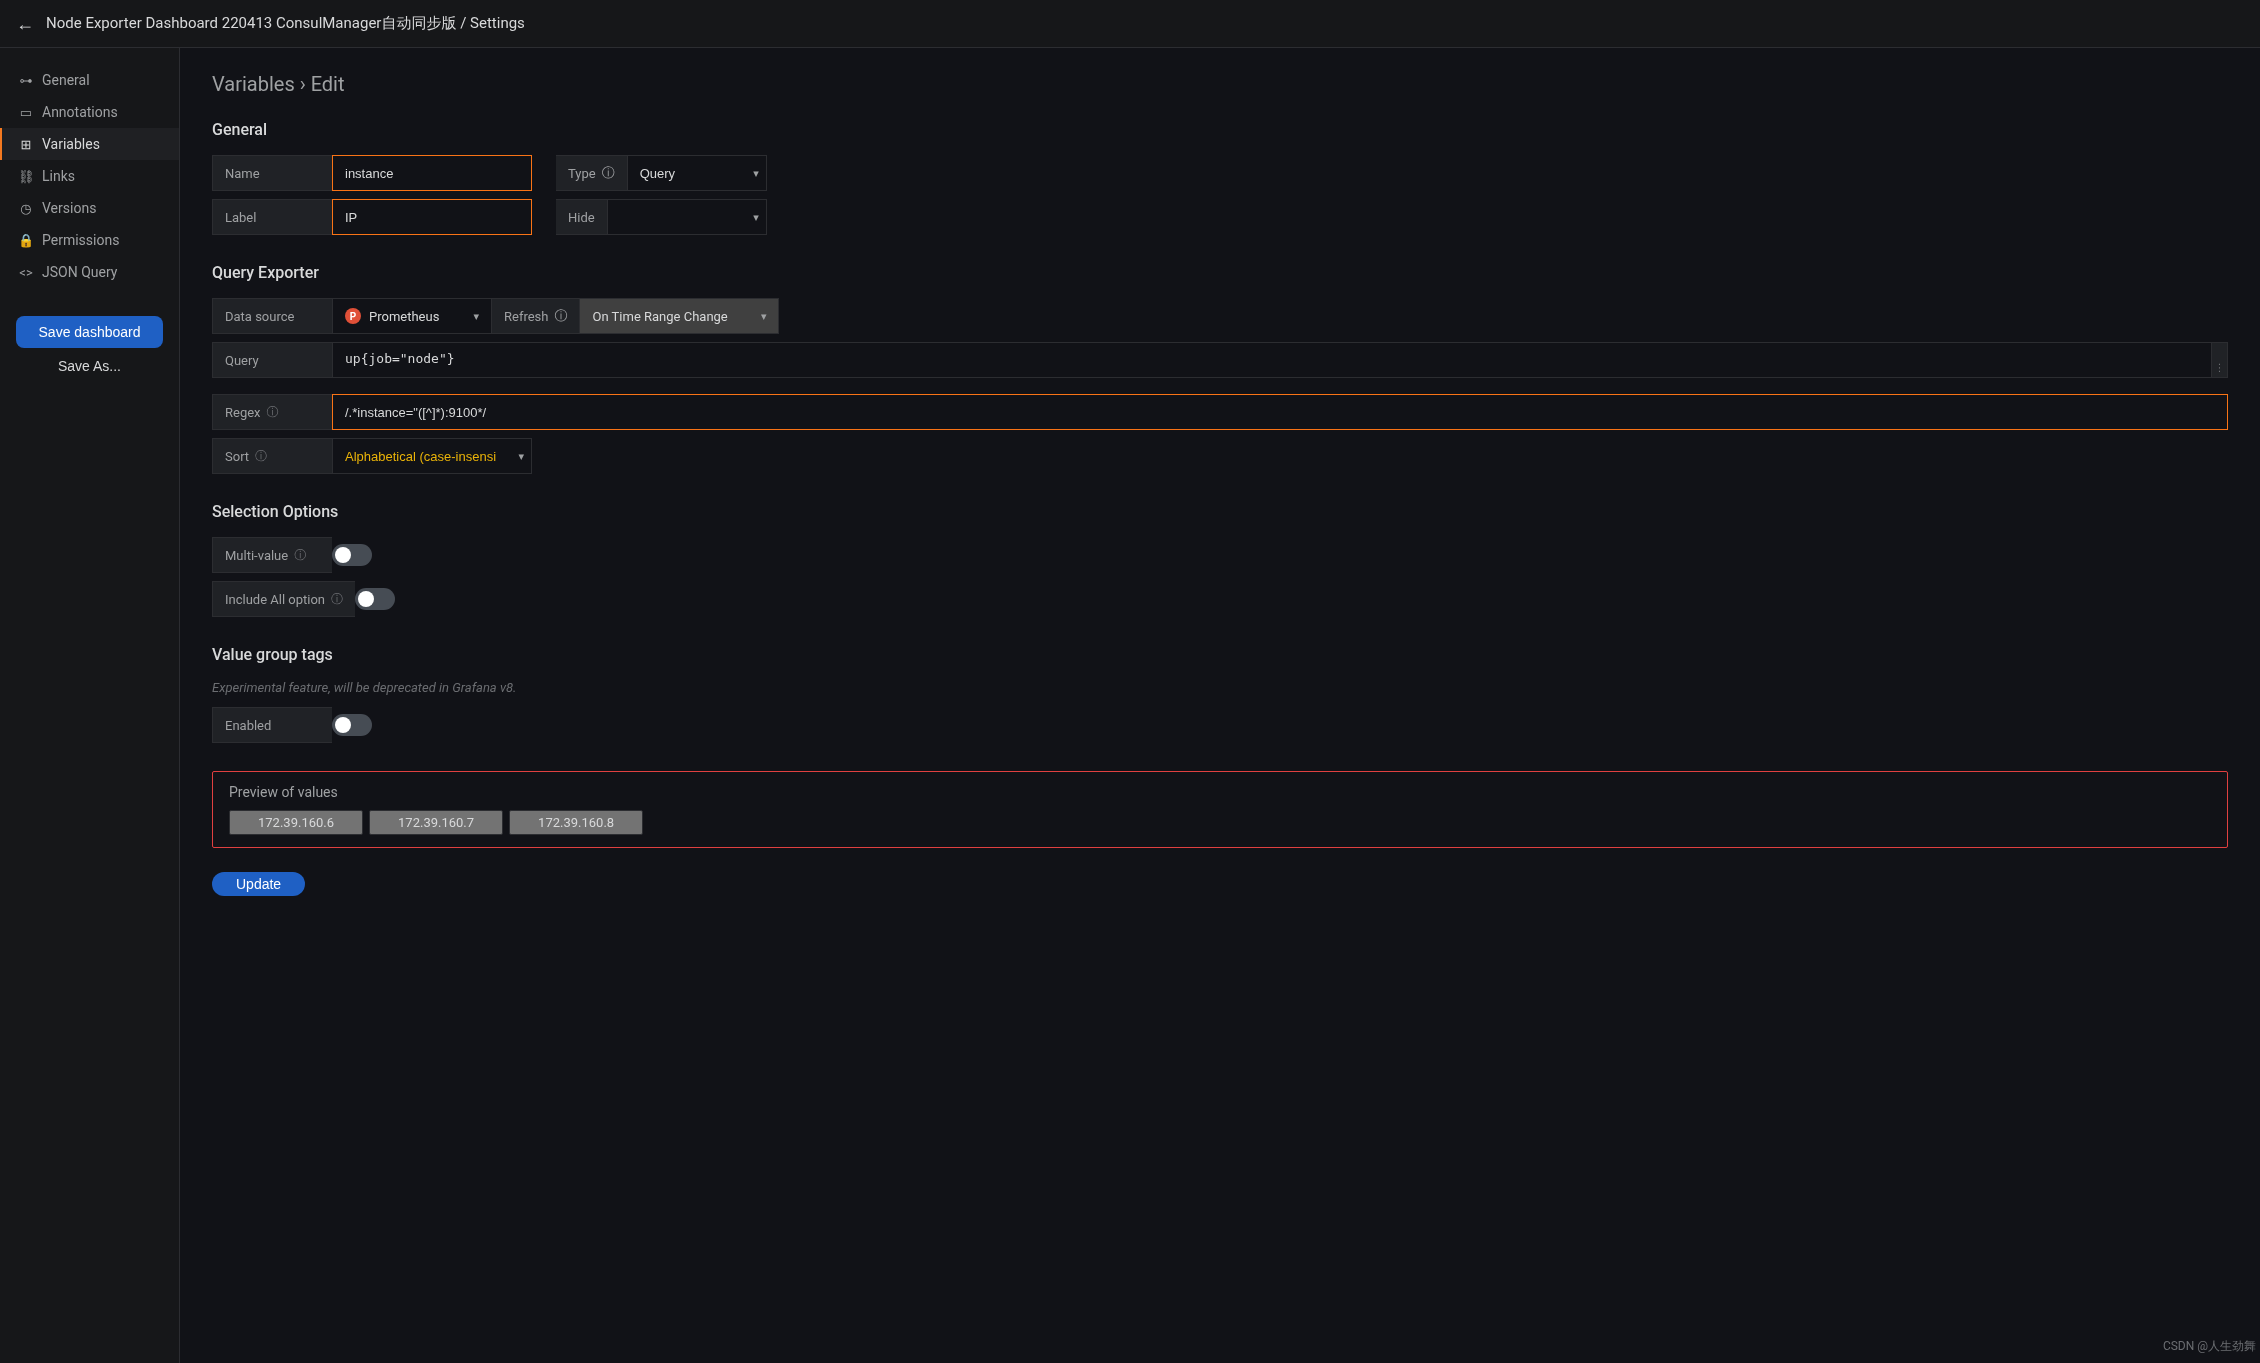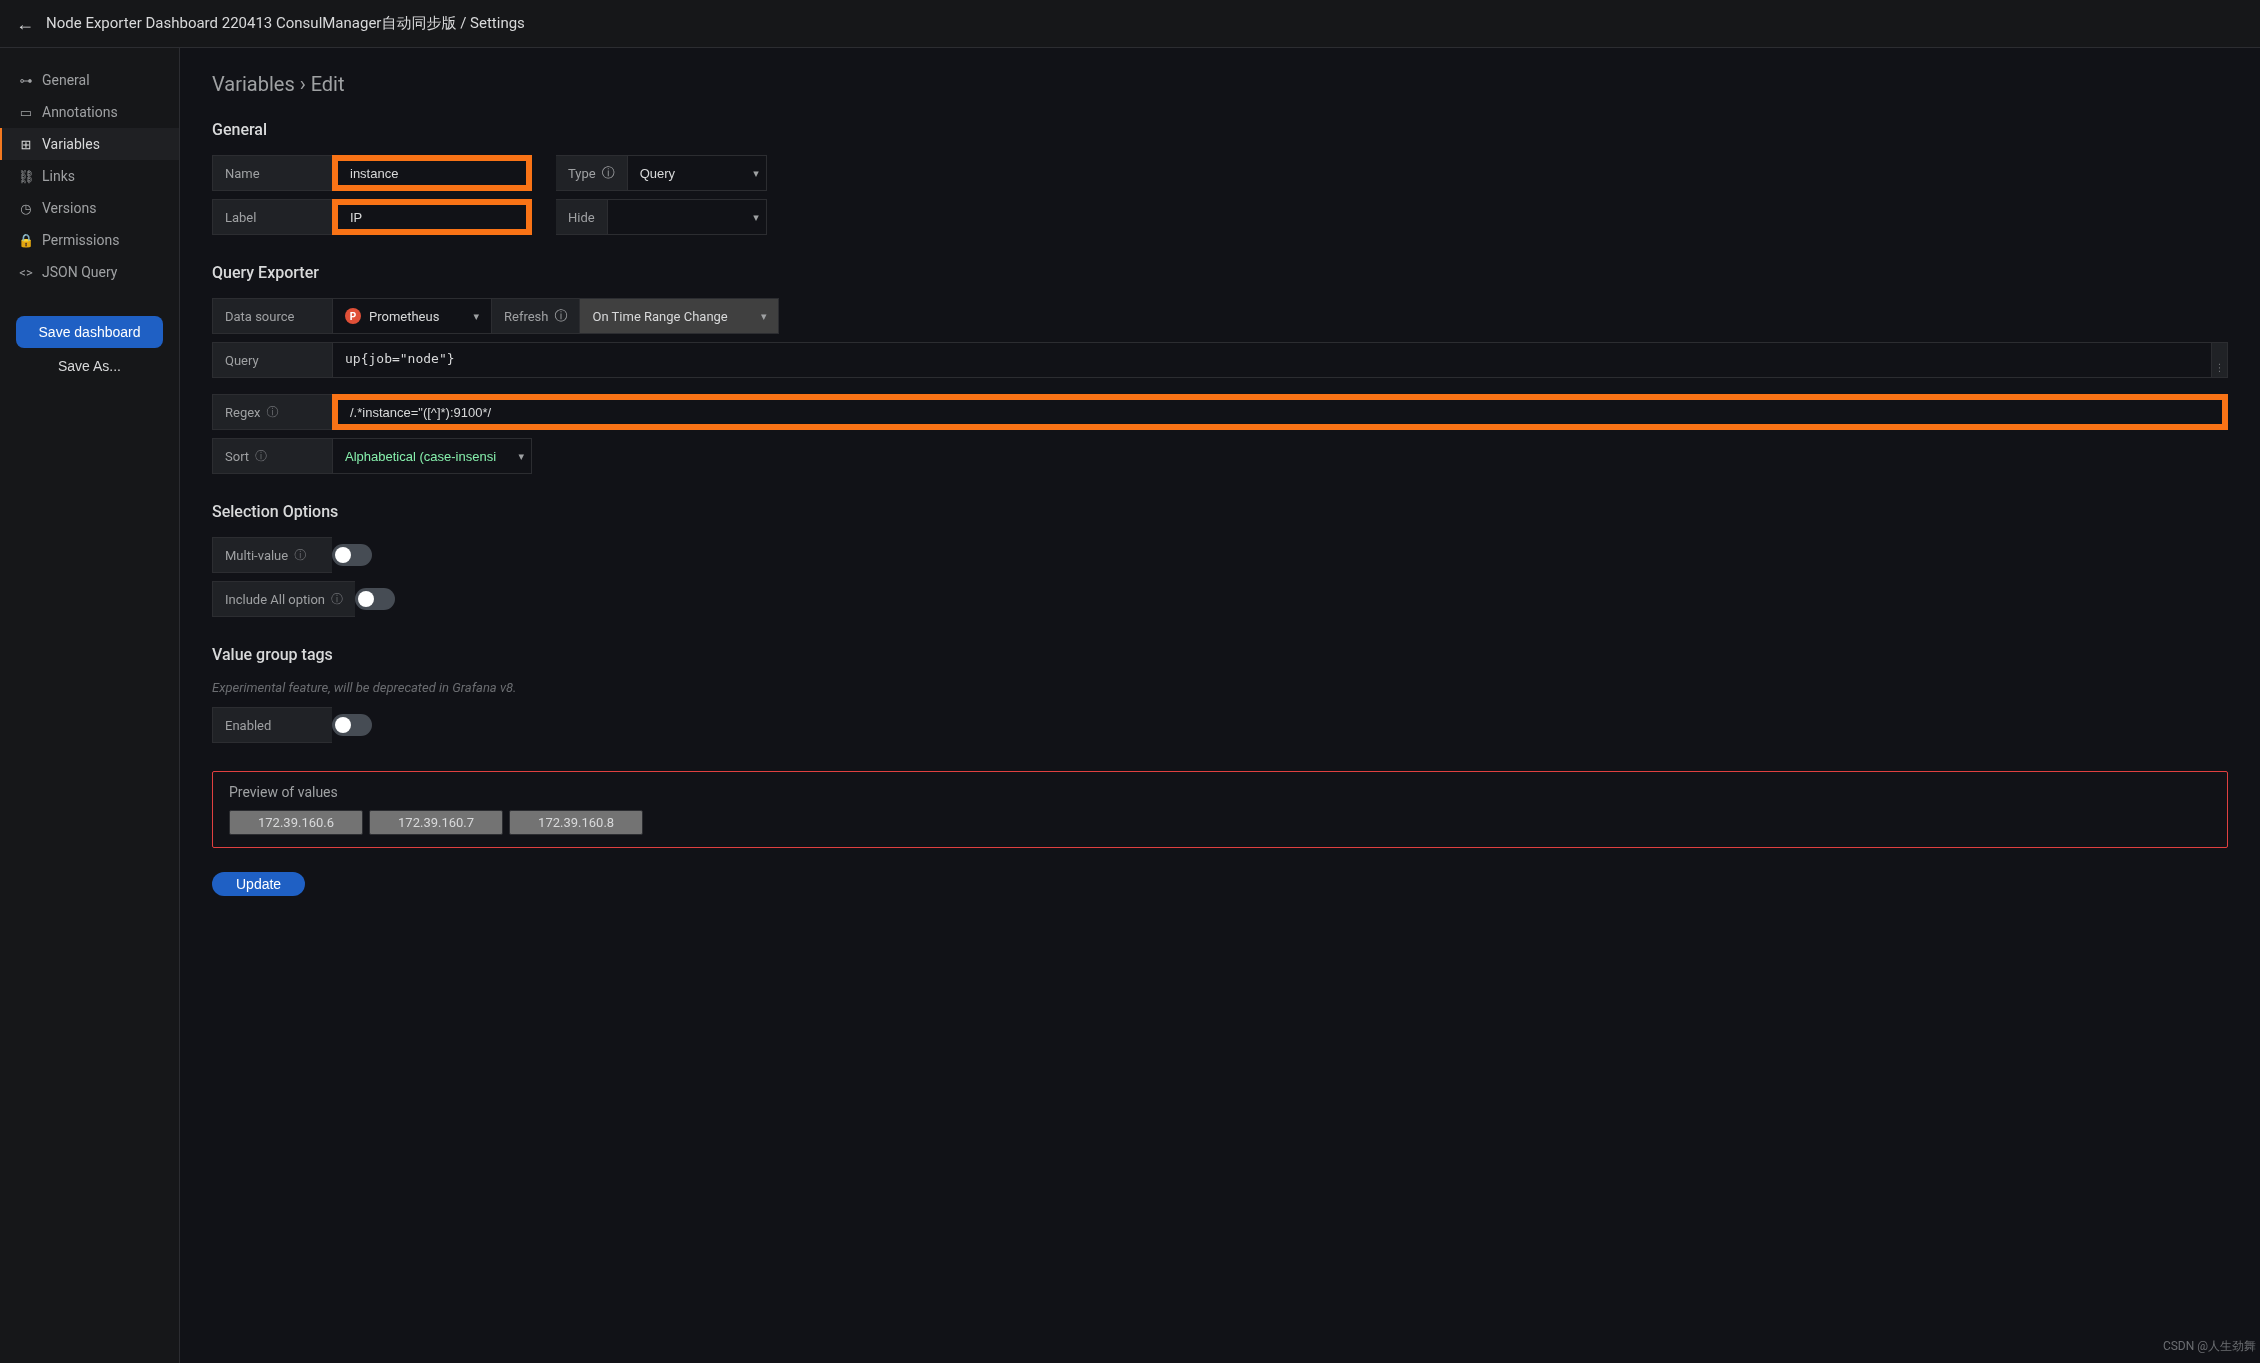--- a/index.html
+++ b/index.html
@@ -145,21 +145,21 @@
       border-right: none;
     }
     .form-label .info-icon {
       margin-left: 6px;
       color: #6b6d71;
       font-size: 12px;
     }
 
     .form-input {
       background: #111217;
-      border: 6px solid #f97316;
+      border: 1px solid #f97316;
       color: #d8d9da;
       padding: 7px 12px;
       height: 36px;
       font-size: 13px;
       outline: none;
       flex: 1;
     }
 
     .form-description {
       background: #111217;
@@ -292,21 +292,21 @@
       content: '▾';
       position: absolute;
       right: 8px;
       color: #9fa1a3;
       pointer-events: none;
       font-size: 11px;
     }
     .sort-select {
       background: #111217;
       border: 1px solid #2c2d31;
-      color: #86efac;
+      color: #eab308;
       padding: 7px 28px 7px 12px;
       height: 36px;
       font-size: 13px;
       outline: none;
       cursor: pointer;
       appearance: none;
       -webkit-appearance: none;
       min-width: 200px;
     }
 

